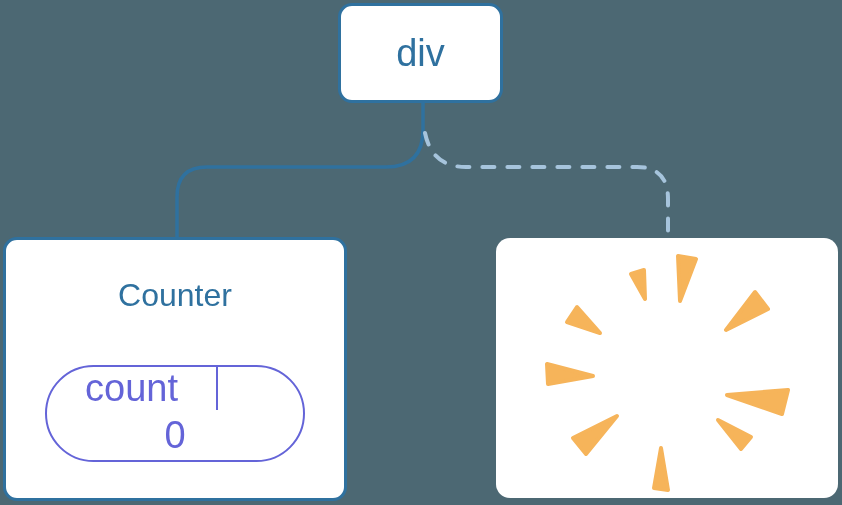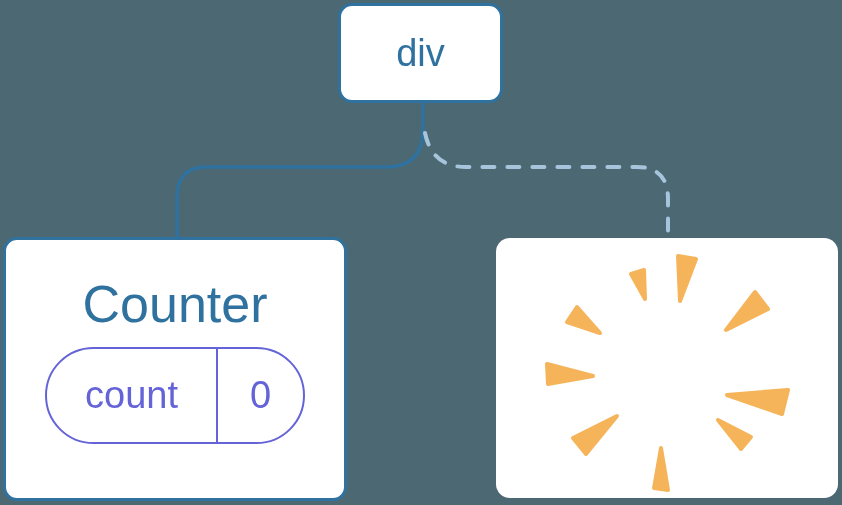--- a/index.html
+++ b/index.html
@@ -45,37 +45,38 @@
   }
   .card.counter {
     left: 3px; top: 237px;
     width: 344px; height: 264px;
     border: 3px solid var(--accent);
     display: flex;
     flex-direction: column;
     align-items: center;
   }
   .counter-title {
-    margin-top: 42px;
+    margin-top: 33px;
     color: var(--accent);
-    font-size: 52px;
+    font-size: 32px;
     font-weight: 500;
     line-height: 44px;
   }
   .state-pill {
-    margin-top: 21px;
+    margin-top: 48px;
     width: 260px;
     height: 97px;
     border: 2.5px solid var(--purple);
     border-radius: 60px;
     display: flex;
     align-items: stretch;
     overflow: hidden;
     color: var(--purple);
     font-size: 38px;
+    flex-direction: column;
   }
   .state-pill .pill-key {
     width: 171px;
     border-right: 2.5px solid var(--purple);
     display: flex;
     align-items: center;
     justify-content: center;
   }
   .state-pill .pill-val {
     flex: 1;

